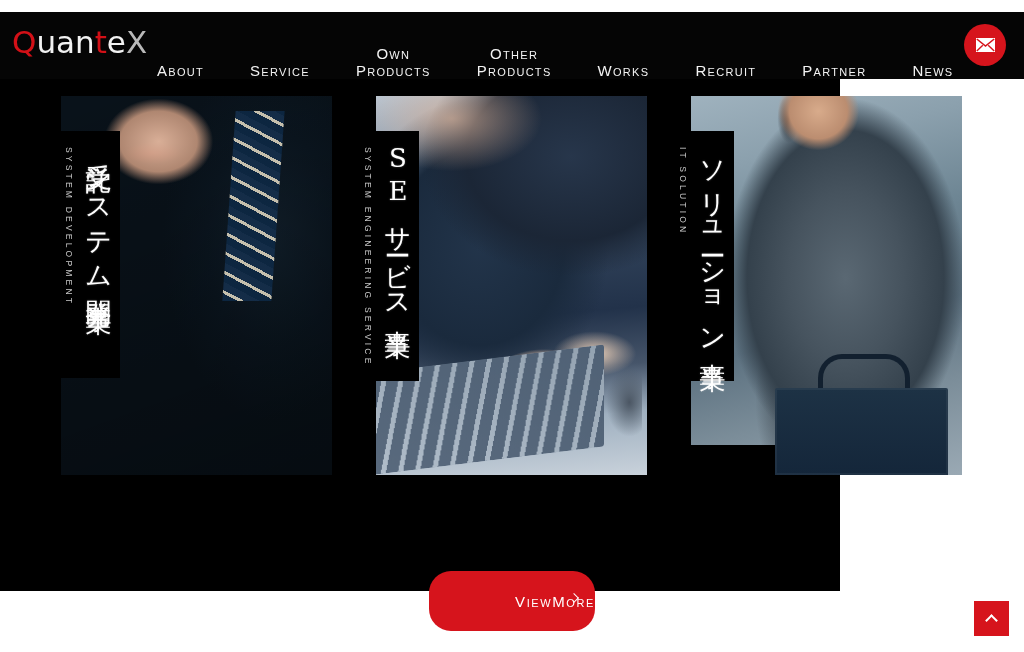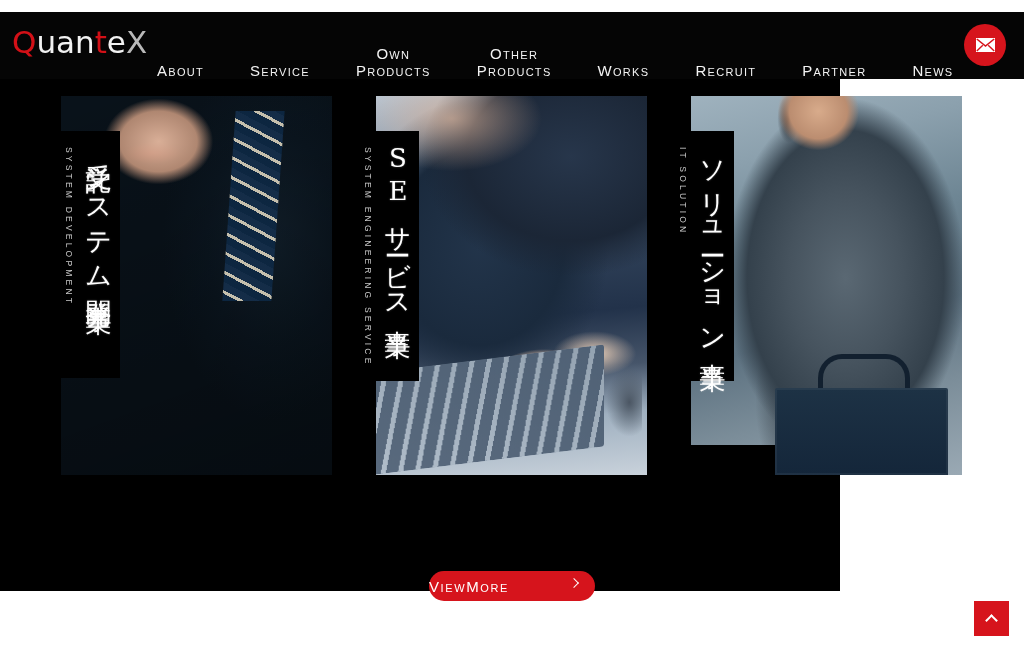--- a/index.html
+++ b/index.html
@@ -178,23 +178,23 @@
     border:5px solid #12202f; border-bottom:none;
     border-radius:24px 24px 0 0;
   }
   .photo3 .bagcut {
     position:absolute; left:0; bottom:0; width:31%; height:8%;
     background:#000; z-index:3;
   }
 
   
   .viewmore {
-    position:absolute; left:429px; top:571px; width:166px; height:30px;
+    position:absolute; left:429px; top:571px; width:166px; height:60px;
     background:#d6141c; border-radius:22px; z-index:30;
-    display:flex; align-items:center; justify-content:flex-start;
+    display:flex; align-items:center; justify-content:flex-end;
     cursor:pointer;
   }
   .viewmore-label {
     color:#ffffff; font-family:"Liberation Sans", sans-serif;
     font-size:15px; letter-spacing:1.6px; font-variant: small-caps;
     text-transform: capitalize;
   }
   .viewmore .chev {
     position:absolute; right:20px; top:50%; transform:translateY(-50%);
     width:7px; height:7px; border-top:1.6px solid #fff; border-right:1.6px solid #fff;

